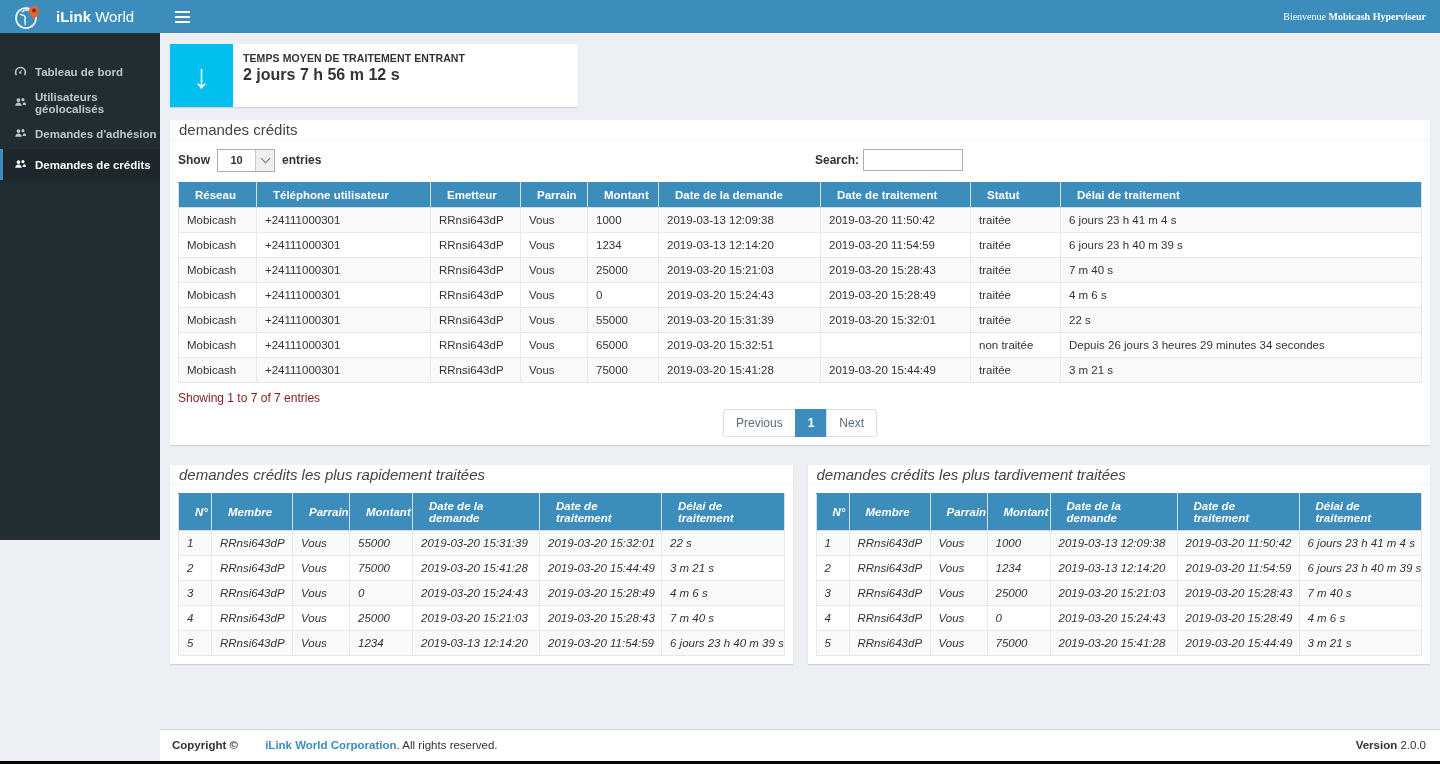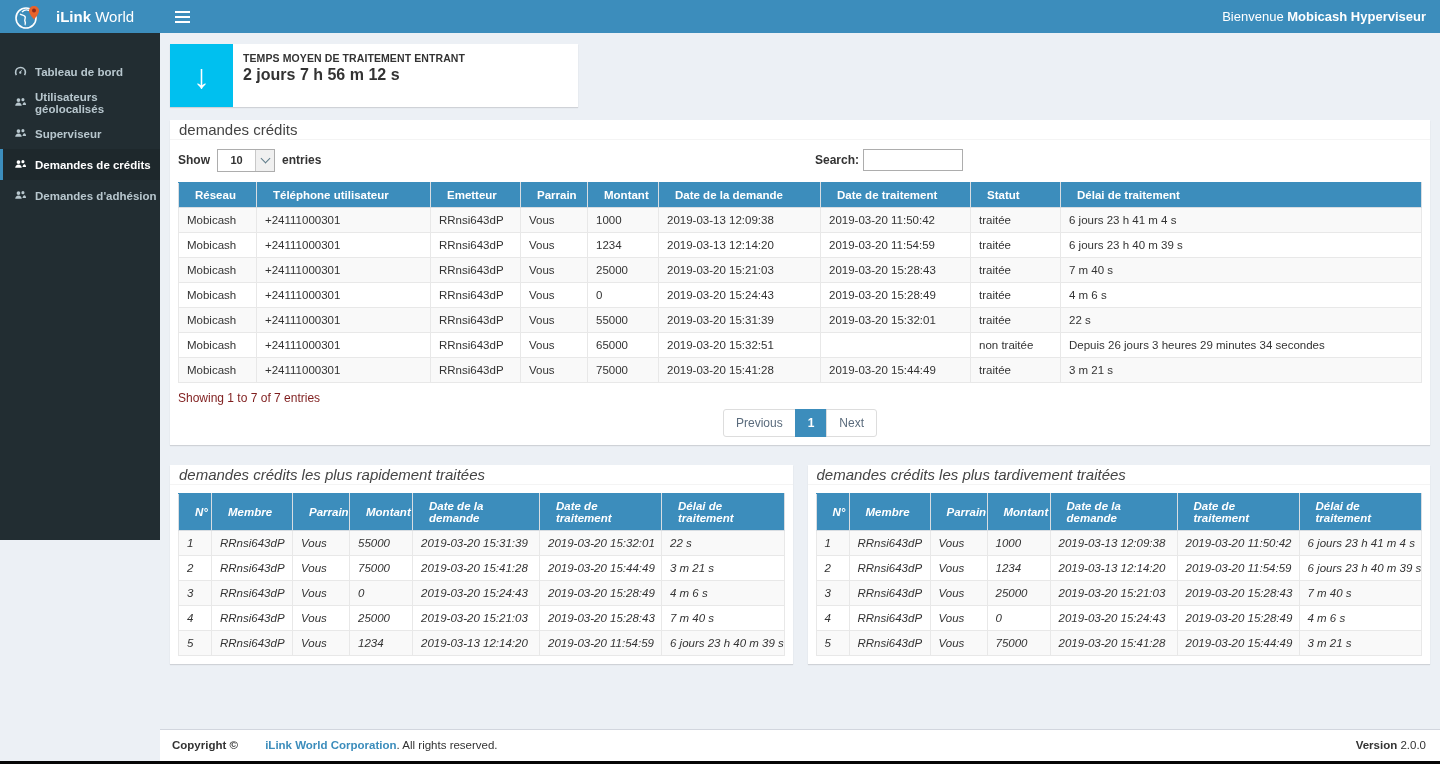--- a/index.html
+++ b/index.html
@@ -36,21 +36,21 @@
     background:#3c8dbc; z-index:2;
   }
   .hamburger {
     position:absolute; left:0; top:0; width:44px; height:33px;
     display:flex; flex-direction:column; justify-content:center; align-items:center;
     gap:3px; cursor:pointer;
   }
   .hamburger i { display:block; width:15px; height:2px; background:#fff; }
   .welcome {
     position:absolute; right:14px; top:0; line-height:33px;
-    color:#fff; font-size:13px;
+    color:#fff; font-size:10px;font-family:Liberation Serif, serif;
   }
   .welcome b { font-weight:bold; }
   
   .content { position:absolute; left:160px; top:33px; width:1280px; }
   .info-box {
     margin:11px 10px 13px; width:408px; height:63px; background:#fff;
     box-shadow:0 1px 1px rgba(0,0,0,.12); display:flex;
   }
   .info-icon {
     width:63px; height:63px; background:#00c0ef; color:#fff;
@@ -171,43 +171,32 @@
     </div>
     <div class="side-item">
       <span style="display:flex;">
         <svg width="13" height="13" viewBox="0 0 16 16" fill="currentColor">
           <circle cx="5.5" cy="5" r="2.3"></circle>
             <circle cx="11" cy="4.5" r="1.9"></circle>
           <path d="M1.5 12c0-2.4 1.8-4 4-4s4 1.6 4 4z"></path>
             <path d="M10.5 11.2c.2-1.8 1-3 2.4-3.4 1.2.3 1.9 1.5 1.9 3.4z"></path>
         </svg>
       </span>
-      <span>Superviseur</span>
+      <span>Demandes d'adhésion</span>
     </div>
     <div class="side-item active">
       <span style="display:flex;">
         <svg width="13" height="13" viewBox="0 0 16 16" fill="currentColor">
           <circle cx="5.5" cy="5" r="2.3"></circle>
             <circle cx="11" cy="4.5" r="1.9"></circle>
           <path d="M1.5 12c0-2.4 1.8-4 4-4s4 1.6 4 4z"></path>
             <path d="M10.5 11.2c.2-1.8 1-3 2.4-3.4 1.2.3 1.9 1.5 1.9 3.4z"></path>
         </svg>
       </span>
       <span>Demandes de crédits</span>
-    </div>
-    <div class="side-item">
-      <span style="display:flex;">
-        <svg width="13" height="13" viewBox="0 0 16 16" fill="currentColor">
-          <circle cx="5.5" cy="5" r="2.3"></circle>
-            <circle cx="11" cy="4.5" r="1.9"></circle>
-          <path d="M1.5 12c0-2.4 1.8-4 4-4s4 1.6 4 4z"></path>
-            <path d="M10.5 11.2c.2-1.8 1-3 2.4-3.4 1.2.3 1.9 1.5 1.9 3.4z"></path>
-        </svg>
-      </span>
-      <span>Demandes d'adhésion</span>
     </div>
   </nav>
 </aside>
 
 <header class="topbar">
   <div class="hamburger">
     <i></i>
       <i></i>
       <i></i>
   </div>

